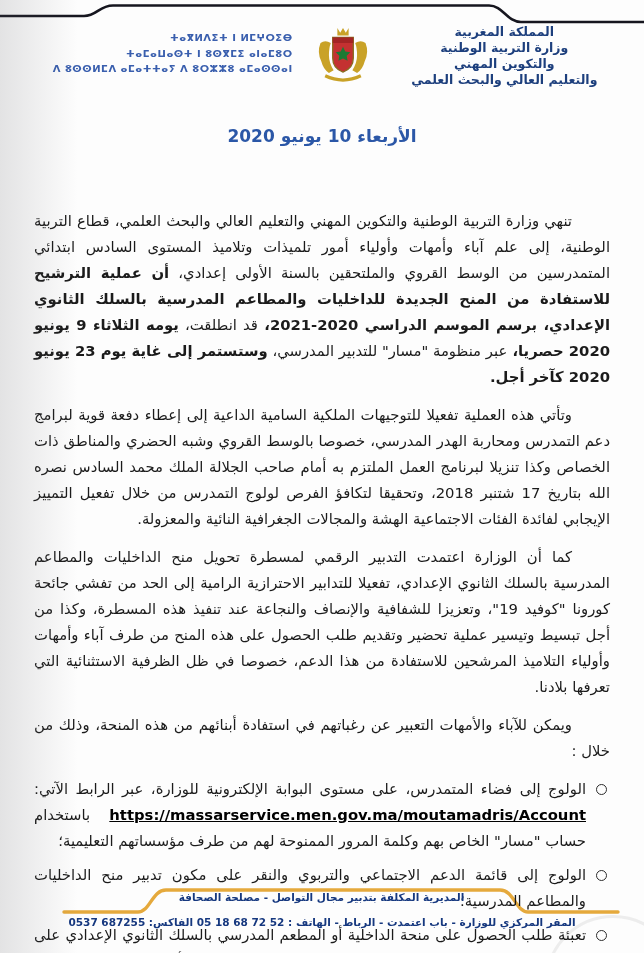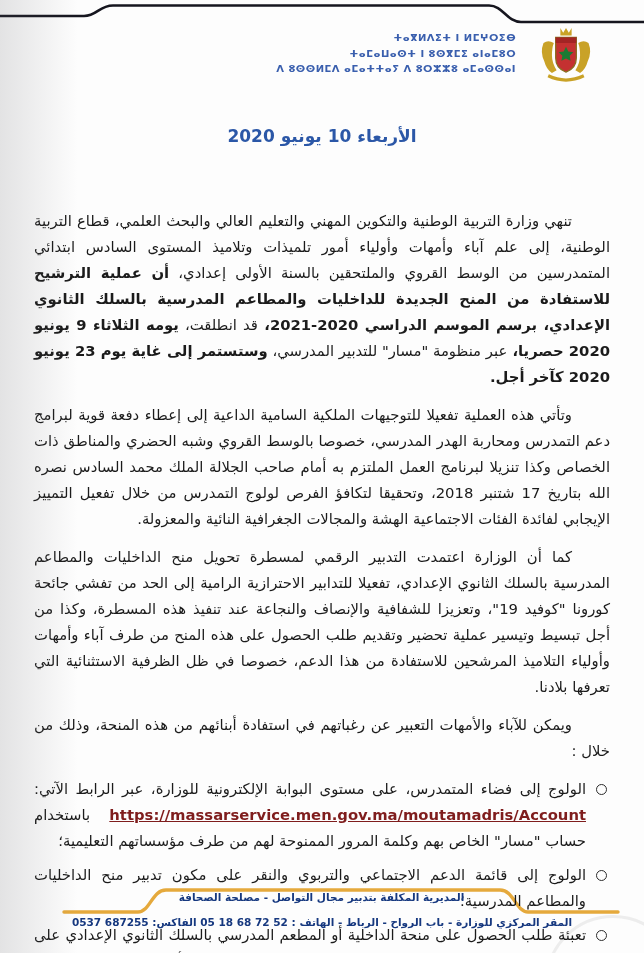--- a/index.html
+++ b/index.html
@@ -36,21 +36,21 @@
   .doc-title{color:#2b57a7;font-size:24px;font-weight:bold;margin:0;}
   .doc-date{color:#2b57a7;font-size:17px;font-weight:bold;margin-top:8px;}
 
   
   .content{
     position:absolute;top:208px;right:34px;left:34px;z-index:2;
     font-size:14.8px;line-height:26px;text-align:justify;color:#1b1b1b;
   }
   .content p{margin:0 0 12px;text-indent:38px;}
   b{font-weight:bold;}
-  .link{color:#7f1d1d;text-decoration:underline;font-weight:bold;}
+  .link{color:#000000;text-decoration:underline;font-weight:bold;}
   ul.bullets{list-style:none;margin:0 0 2px;padding:0;}
   ul.bullets li{position:relative;padding-right:24px;margin:0 0 8px;}
   .bullet-marker{
     position:absolute;right:3px;top:8px;width:9px;height:9px;
     border:1.7px solid #2c2c2c;border-radius:50%;background:transparent;
   }
 
   
   .footer-text1{
     position:absolute;top:891px;left:124px;width:395px;text-align:center;
@@ -69,20 +69,26 @@
 </head>
 <body>
 
 <div class="page">
 
   <svg class="topline" width="644" height="30">
     <path d="M0,16 H84 C97,16 99,5.5 113,5.5 H489 C503,5.5 507,22 521,22 H644" fill="none" stroke="#16161f" stroke-width="2.6"></path>
   </svg>
 
   <div class="header">
+    <div class="hdr-ar">
+      <div>المملكة المغربية</div>
+      <div>وزارة التربية الوطنية</div>
+      <div>والتكوين المهني</div>
+      <div>والتعليم العالي والبحث العلمي</div>
+    </div>
     <div class="hdr-logo">
       <svg width="60" height="64" viewBox="0 0 64 68">
 
         <path d="M26 2 l3 5 l3 -5 l3 5 l3 -5 v8 h-12 z" fill="#c9a227"></path>
 
         <path d="M8 18 q-4 10 1 20 q2 8 8 12 l5 -3 q-5 -8 -5 -16 q0 -8 2 -13 q-6 -4 -11 0 z" fill="#c9a227"></path>
         <path d="M56 18 q4 10 -1 20 q-2 8 -8 12 l-5 -3 q5 -8 5 -16 q0 -8 -2 -13 q6 -4 11 0 z" fill="#c9a227"></path>
 
         <path d="M21 12 h22 v22 q0 11 -11 15 q-11 -4 -11 -15 z" fill="#c43131" stroke="#8a6d1f" stroke-width="1.4"></path>
         <path d="M21 12 h22 v6 h-22 z" fill="#a32424"></path>
@@ -127,17 +133,17 @@
         <span>تعبئة طلب الحصول على منحة الداخلية أو المطعم المدرسي بالسلك الثانوي الإعدادي على مستوى هذه المسطرة والمصادقة على المعطيات الواردة به بعد التأكد من صحتها.</span>
       </li>
     </ul>
 
   </div>
 
   <svg class="footline" width="644" height="46">
     <path d="M64,28 H138 C150,28 152,6 166,6 H500 C514,6 516,28 528,28 H618" fill="none" stroke="#e5a93c" stroke-width="3.4" stroke-linecap="round"></path>
   </svg>
   <div class="footer-text1">المديرية المكلفة بتدبير مجال التواصل - مصلحة الصحافة</div>
-  <div class="footer-text2"><span>المقر المركزي للوزارة - باب الرواح - الرباط - الهاتف : </span><span class="ltr">05 18 68 72 52</span><span> الفاكس: </span><span class="ltr">0537 687255</span></div>
+  <div class="footer-text2"><span>المقر المركزي للوزارة - باب اعتمدت - الرباط - الهاتف : </span><span class="ltr">05 18 68 72 52</span><span> الفاكس: </span><span class="ltr">0537 687255</span></div>
 
   <div class="watermark-circle"></div>
 
 </div>
 
 </body></html>

